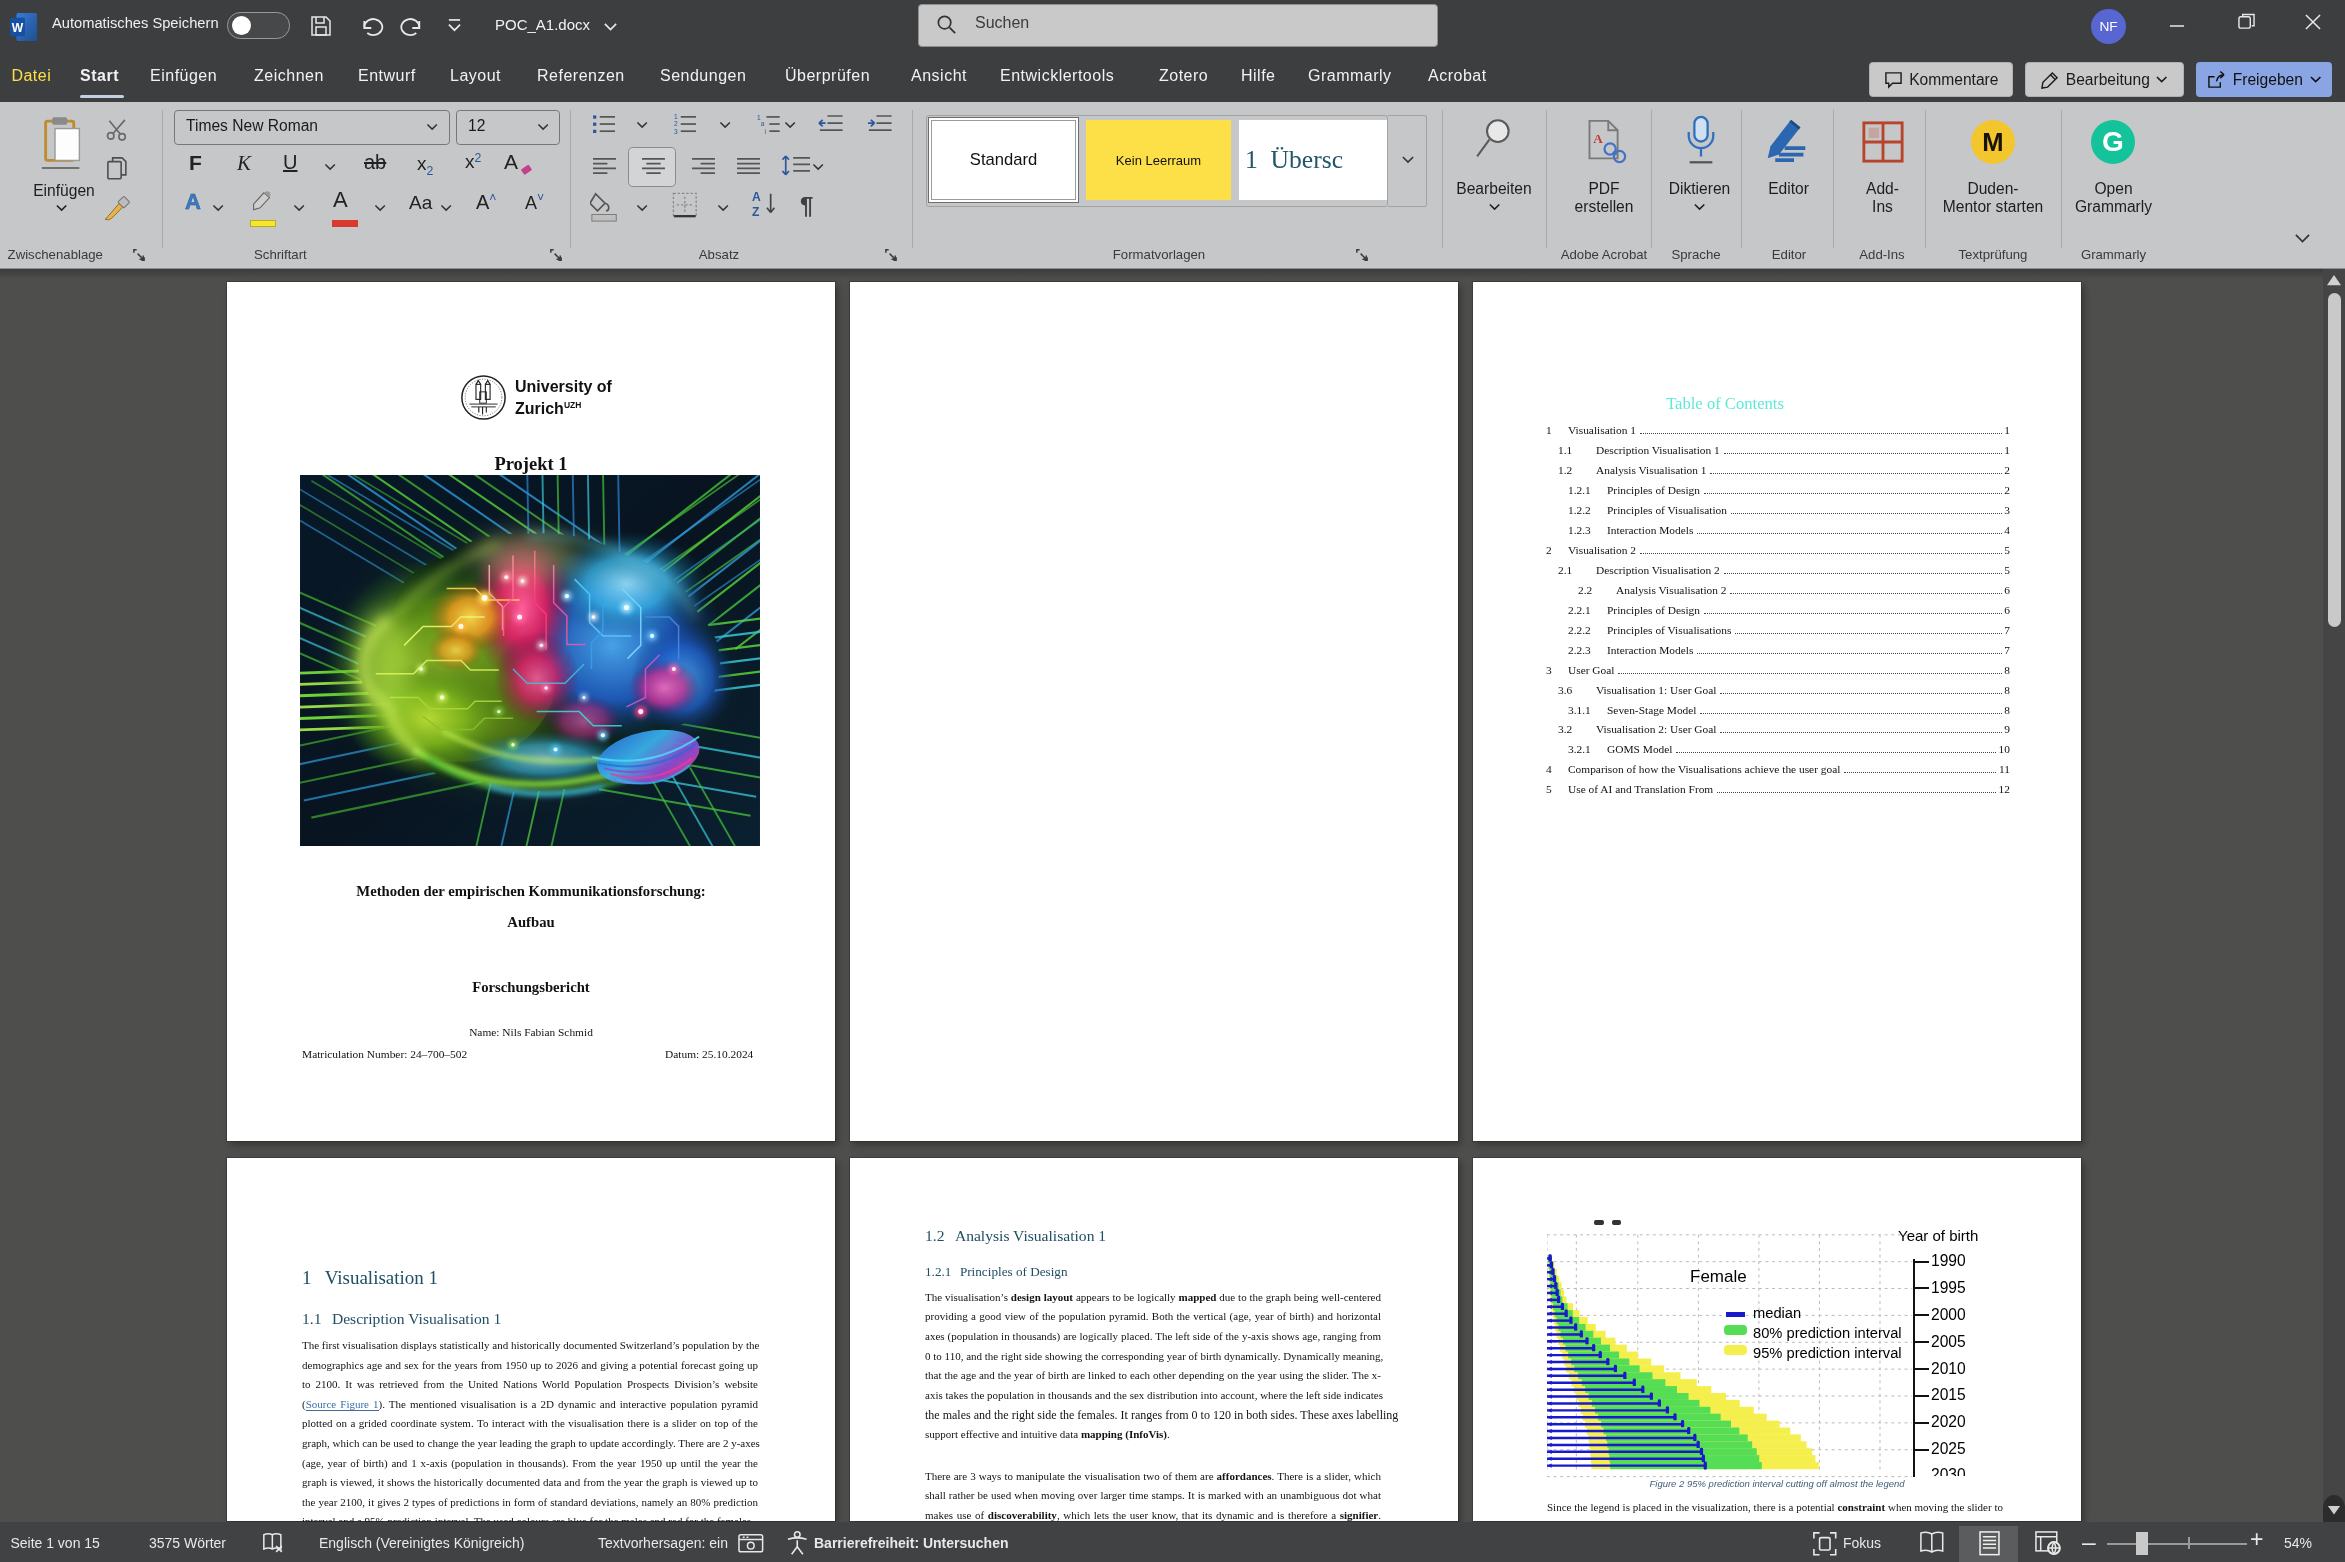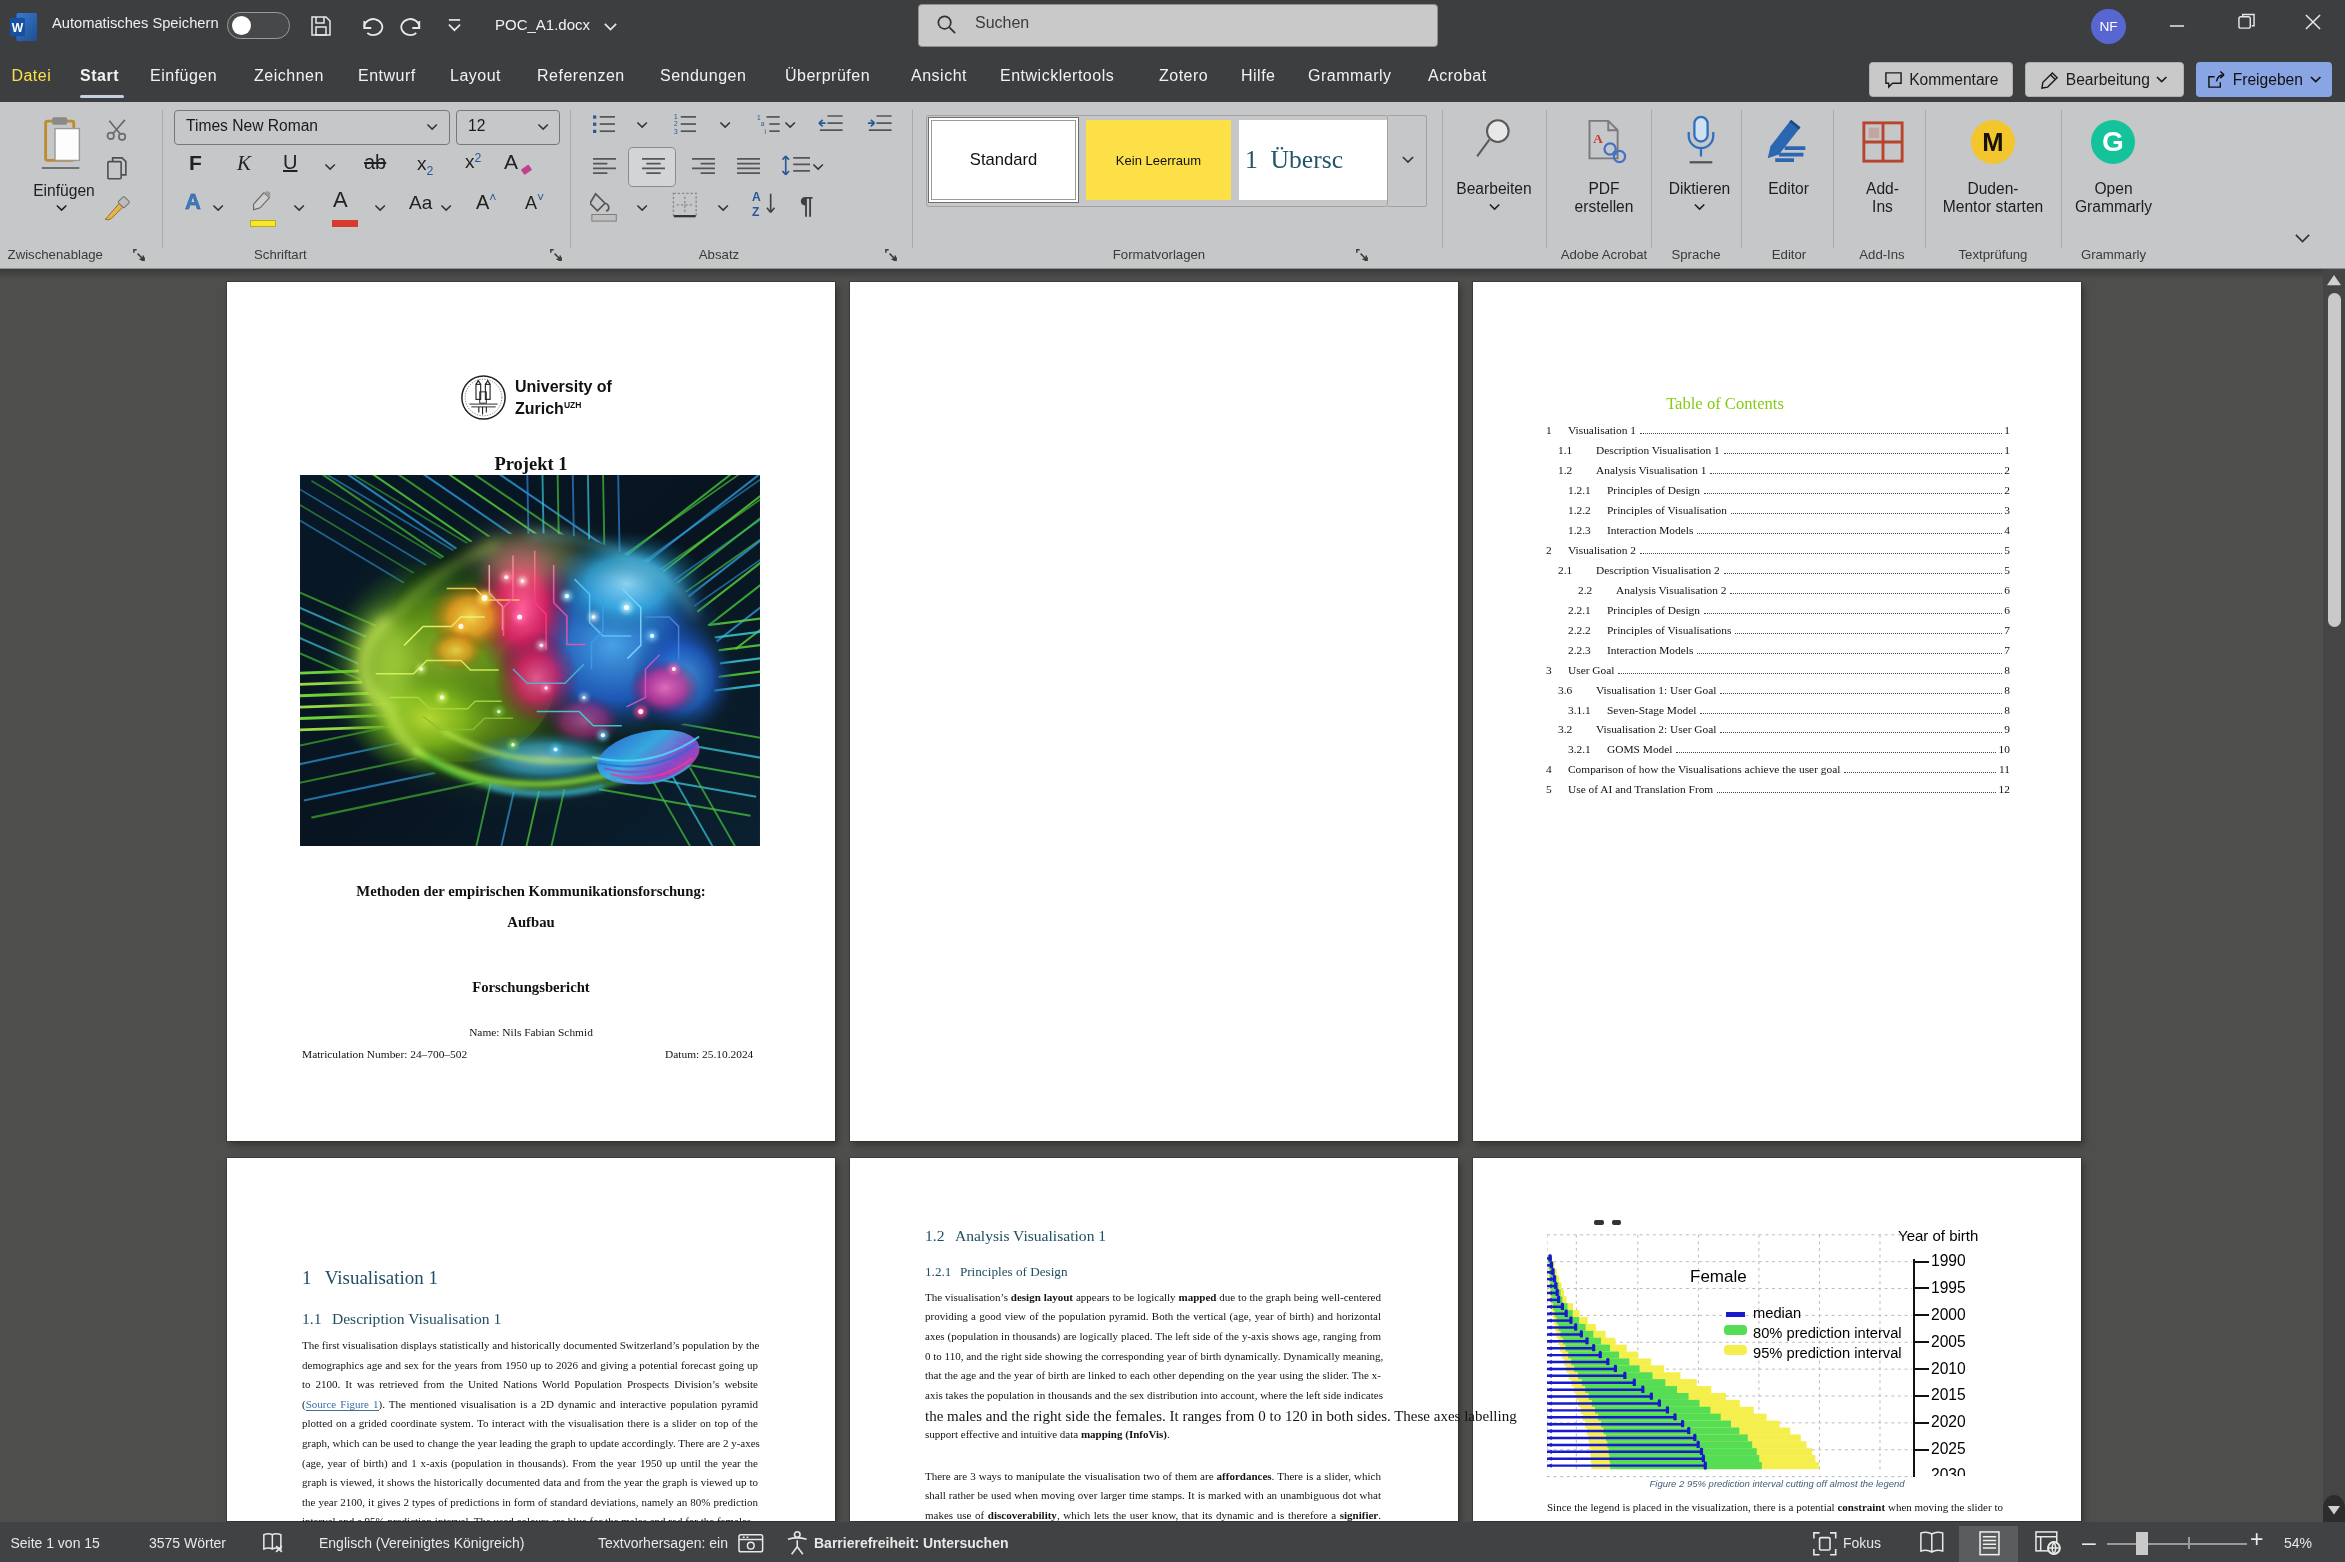--- a/index.html
+++ b/index.html
@@ -589,21 +589,21 @@
         </g>
         <ellipse cx="238" cy="88" rx="55" ry="26" fill="#ffe8a0" opacity="0.35" filter="url(#b12)"></ellipse>
         <ellipse cx="88" cy="200" rx="30" ry="55" fill="#d8ff5a" opacity="0.45" filter="url(#b12)"></ellipse>
       </svg></div>
 <div style="position:absolute;left:227px;top:883px;width:608px;text-align:center;font-size:14.7px;font-weight:bold;color:#111;font-family:'Liberation Serif',serif;">Methoden der empirischen Kommunikationsforschung:</div>
 <div style="position:absolute;left:227px;top:914px;width:608px;text-align:center;font-size:14.7px;font-weight:bold;color:#111;font-family:'Liberation Serif',serif;">Aufbau</div>
 <div style="position:absolute;left:227px;top:979px;width:608px;text-align:center;font-size:14.7px;font-weight:bold;color:#111;font-family:'Liberation Serif',serif;">Forschungsbericht</div>
 <div style="position:absolute;left:227px;top:1026px;width:608px;text-align:center;font-size:11.4px;color:#111;font-family:'Liberation Serif',serif;">Name: Nils Fabian Schmid</div>
 <div style="position:absolute;left:302px;top:1048px;font-size:11.4px;color:#111;font-family:'Liberation Serif',serif;">Matriculation Number: 24–700–502</div>
 <div style="position:absolute;left:665px;top:1048px;font-size:11.4px;color:#111;font-family:'Liberation Serif',serif;">Datum: 25.10.2024</div>
-<div style="position:absolute;left:1473px;top:394px;width:504px;text-align:center;font-size:16.6px;color:#84cc16;font-family:'Liberation Serif',serif;">Table of Contents</div>
+<div style="position:absolute;left:1473px;top:394px;width:504px;text-align:center;font-size:16.6px;color:#5eead4;font-family:'Liberation Serif',serif;">Table of Contents</div>
 <div class="toc-row" style="left:1546px;top:424px;width:464px;">
 <span style="width:22px;flex:none;">1</span>
       <span style="white-space:nowrap;">Visualisation 1</span>
       <span class="dots"></span>
       <span>1</span>
     </div>
 <div class="toc-row" style="left:1558px;top:444px;width:452px;">
 <span style="width:38px;flex:none;">1.1</span>
       <span style="white-space:nowrap;">Description Visualisation 1</span>
       <span class="dots"></span>
@@ -724,21 +724,21 @@
 <div class="jl ser" style="position:absolute;left:302px;top:1496px;width:456px;font-size:11px;color:#131313;">the year 2100, it gives 2 types of predictions in form of standard deviations, namely an 80% prediction</div>
 <div class="ser" style="position:absolute;left:302px;top:1515px;width:456px;font-size:11px;color:#131313;">interval and a 95% prediction interval. The used colours are blue for the males and red for the females</div>
 <div style="position:absolute;left:925px;top:1227px;font-size:15.6px;color:#1f4e63;font-family:'Liberation Serif',serif;">1.2<span style="display:inline-block;width:10.4px;"></span>Analysis Visualisation 1</div>
 <div style="position:absolute;left:925px;top:1264px;font-size:13.2px;color:#1f4e63;font-family:'Liberation Serif',serif;">1.2.1<span style="display:inline-block;width:8.5px;"></span>Principles of Design</div>
 <div class="jl ser" style="position:absolute;left:925px;top:1291px;width:456px;font-size:11px;color:#131313;">The visualisation’s <b>design layout</b> appears to be logically <b>mapped</b> due to the graph being well-centered</div>
 <div class="jl ser" style="position:absolute;left:925px;top:1310px;width:456px;font-size:11px;color:#131313;">providing a good view of the population pyramid. Both the vertical (age, year of birth) and horizontal</div>
 <div class="jl ser" style="position:absolute;left:925px;top:1330px;width:456px;font-size:11px;color:#131313;">axes (population in thousands) are logically placed. The left side of the y-axis shows age, ranging from</div>
 <div class="jl ser" style="position:absolute;left:925px;top:1350px;width:456px;font-size:11px;color:#131313;">0 to 110, and the right side showing the corresponding year of birth dynamically. Dynamically meaning,</div>
 <div class="jl ser" style="position:absolute;left:925px;top:1369px;width:456px;font-size:11px;color:#131313;">that the age and the year of birth are linked to each other depending on the year using the slider. The x-</div>
 <div class="jl ser" style="position:absolute;left:925px;top:1389px;width:456px;font-size:11px;color:#131313;">axis takes the population in thousands and the sex distribution into account, where the left side indicates</div>
-<div class="jl ser" style="position:absolute;left:925px;top:1408px;width:456px;font-size:15px;color:#131313;">the males and the right side the females. It ranges from 0 to 120 in both sides. These axes labelling</div>
+<div class="jl ser" style="position:absolute;left:925px;top:1408px;width:456px;font-size:12px;color:#131313;">the males and the right side the females. It ranges from 0 to 120 in both sides. These axes labelling</div>
 <div class="ser" style="position:absolute;left:925px;top:1428px;width:456px;font-size:11px;color:#131313;">support effective and intuitive data <b>mapping (InfoVis)</b>.</div>
 <div class="jl ser" style="position:absolute;left:925px;top:1470px;width:456px;font-size:11px;color:#131313;">There are 3 ways to manipulate the visualisation two of them are <b>affordances</b>. There is a slider, which</div>
 <div class="jl ser" style="position:absolute;left:925px;top:1489px;width:456px;font-size:11px;color:#131313;">shall rather be used when moving over larger time stamps. It is marked with an unambiguous dot what</div>
 <div class="jl ser" style="position:absolute;left:925px;top:1509px;width:456px;font-size:11px;color:#131313;">makes use of <b>discoverability</b>, which lets the user know, that its dynamic and is therefore a <b>signifier</b>.</div>
 <div class="ser" style="position:absolute;left:925px;top:1528px;width:456px;font-size:11px;color:#131313;">The other two ways are graphical identifications with sliders which being dynamic of our time elements</div>
 <div style="position:absolute;left:1594px;top:1220px;width:9.5px;height:4.7px;background:#333;border-radius:1.9px;"></div>
 <div style="position:absolute;left:1612px;top:1220px;width:8.5px;height:4.7px;background:#333;border-radius:1.9px;"></div>
 <div style="position:absolute;left:1898px;top:1227px;font-size:15px;color:#000;">Year of birth</div>
 <svg class="abs" style="left:1547px;top:1230px" width="473" height="248" viewBox="0 0 500 262">
       <path d="M0 5 V255" stroke="#b5b5b5" stroke-width="1" stroke-dasharray="3 4" fill="none"></path>

